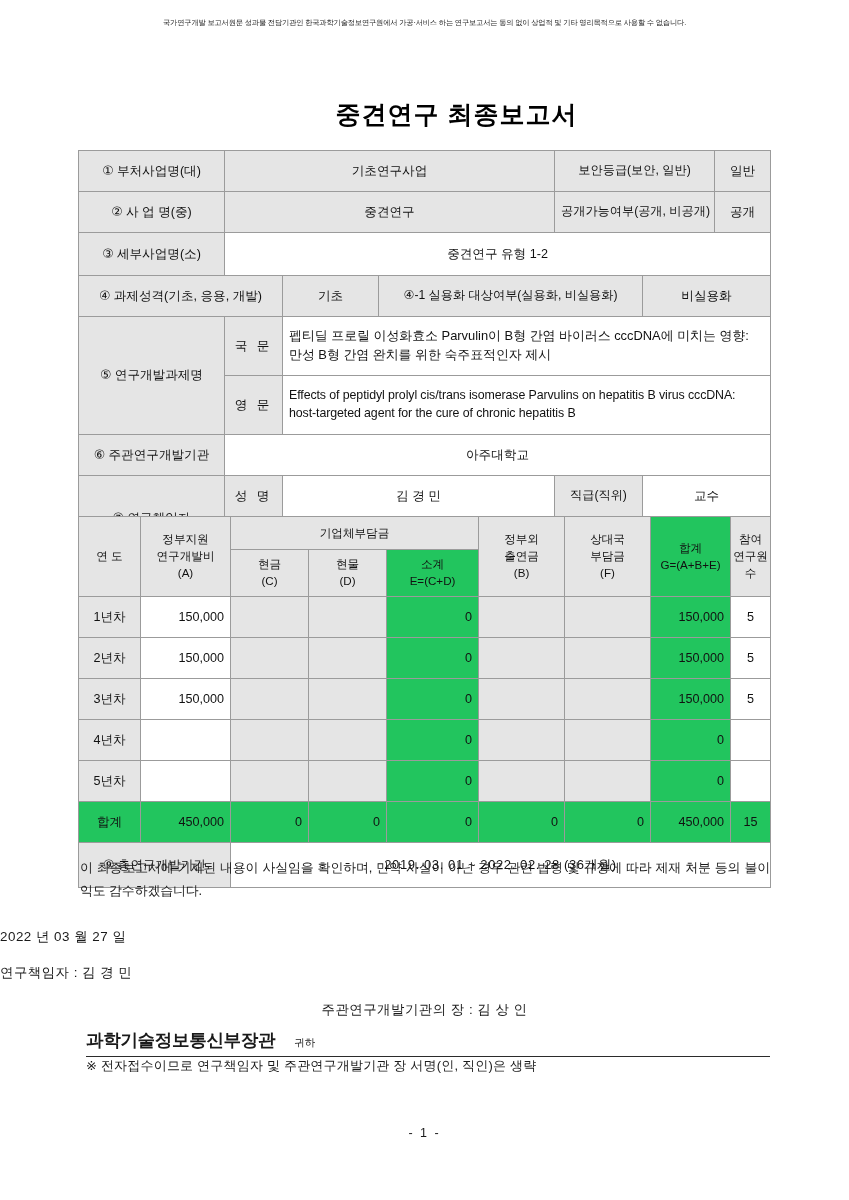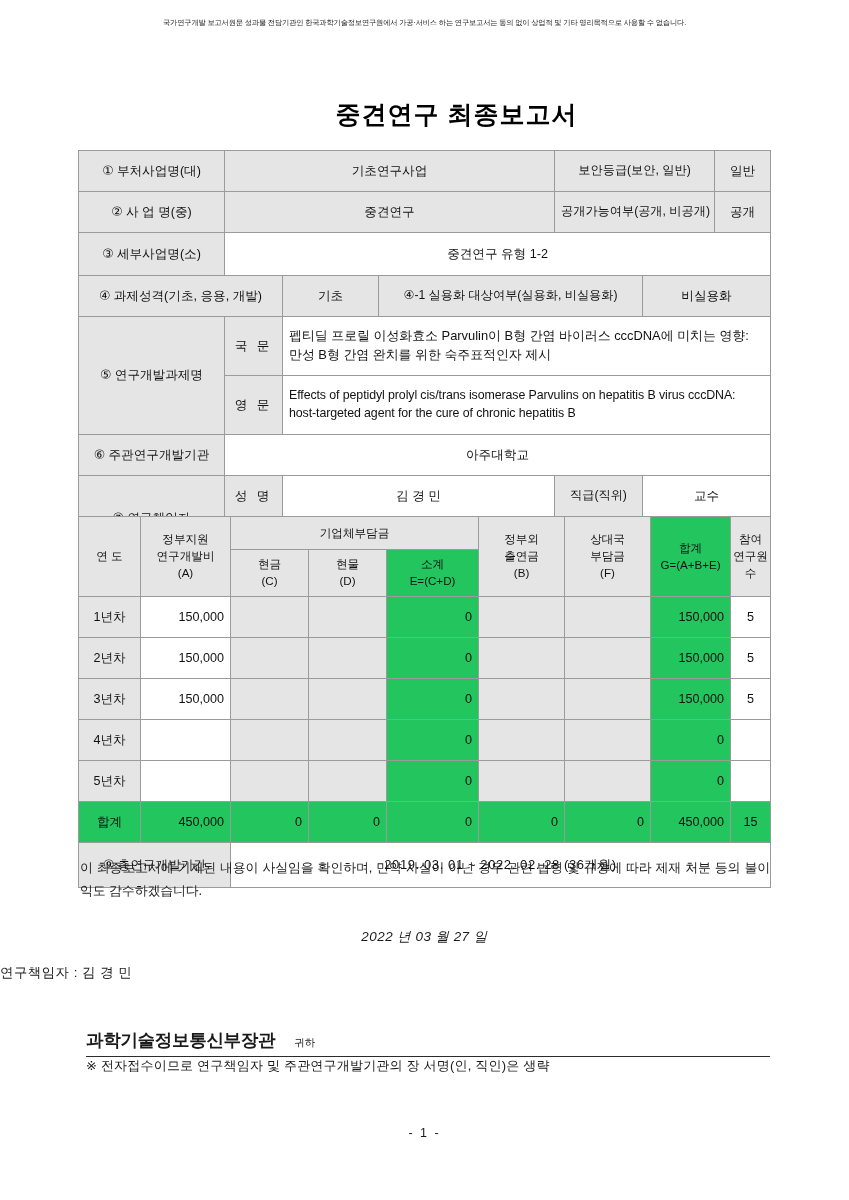--- a/index.html
+++ b/index.html
@@ -106,24 +106,22 @@
     font-size: 12.9px;
     line-height: 1.75;
     text-align: justify;
     letter-spacing: -0.1px;
   }
   .sig-date {
     position: absolute;
     top: 928px;
     left: 0;
     width: 849px;
-    text-align: center;
     font-size: 13.4px;
     letter-spacing: 0.5px;
-    font-style: italic;
   }
   .sig-pi {
     position: absolute;
     top: 964px;
     left: 0;
     width: 849px;
     text-align: left;
     font-size: 13.4px;
     letter-spacing: 0.5px;
   }
@@ -384,22 +382,23 @@
       <td class="gray c" colspan="2" style="height:38px">⑨ 총연구개발기간</td>
       <td class="white c period thickbox" colspan="7">2019. 03. 01 ~ 2022. 02. 28 (36개월)</td>
     </tr>
   </tbody>
     </table>
 
   <div class="declaration">이 최종보고서에 기재된 내용이 사실임을 확인하며, 만약 사실이 아닌 경우 관련 법령 및 규정에 따라 제재 처분 등의 불이익도 감수하겠습니다.</div>
 
   <div class="sig-date">2022 년      03 월     27 일</div>
   <div class="sig-pi">연구책임자 :    김 경 민</div>
+  <div class="sig-org">주관연구개발기관의 장 :  김 상 인</div>
 
   <div class="minister-row">
     <span class="minister-name">과학기술정보통신부장관</span><span class="minister-suffix">귀하</span>
   </div>
 
-  <div class="note">※ 전자접수이므로 연구책임자 및 주관연구개발기관의 장 서명(인, 직인)은 생략</div>
+  <div class="note">※ 전자접수이므로 연구책임자 및 주관연구개발기관 장 서명(인, 직인)은 생략</div>
 
   <div class="page-num">- 1 -</div>
 
 </div>
 
 </body></html>

